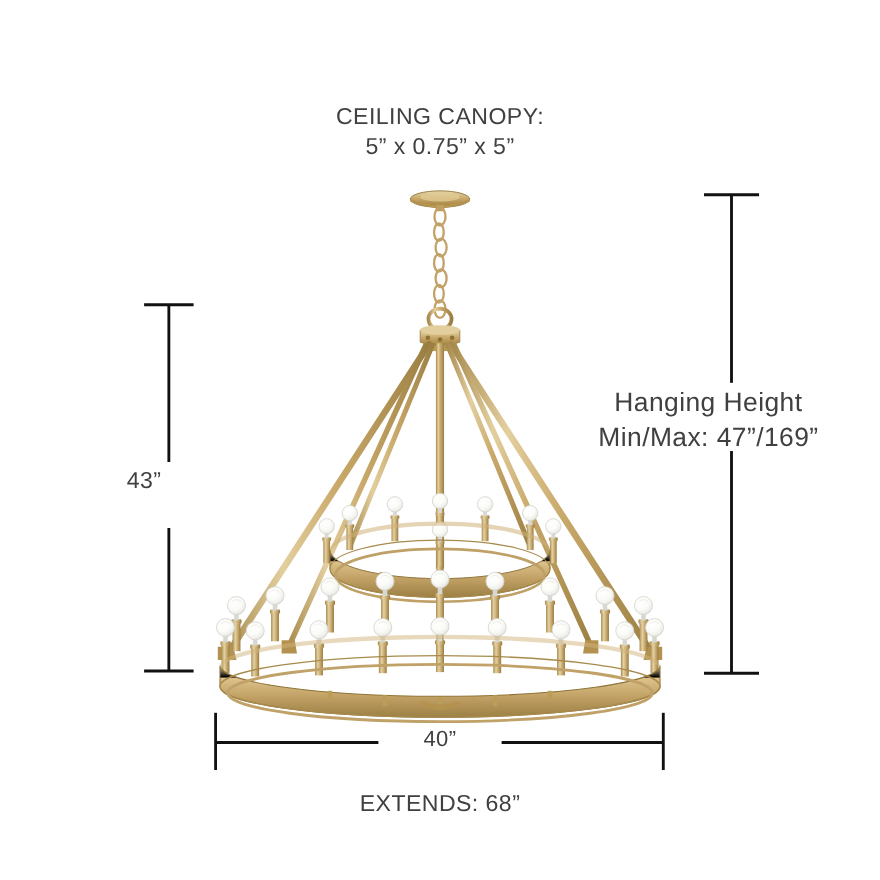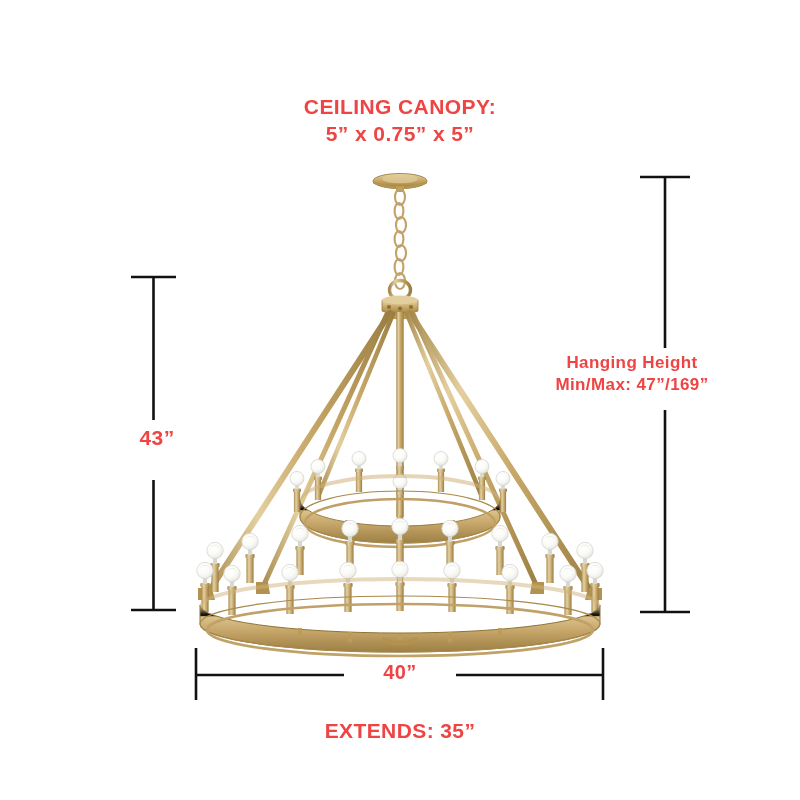--- a/index.html
+++ b/index.html
@@ -21,43 +21,43 @@
   }
   svg.layer {
     position: absolute;
     left: 0;
     top: 0;
     width: 800px;
     height: 800px;
   }
   .dim-label {
     position: absolute;
-    color: #ef4444;
-    font-weight: 700;
+    color: #404040;
+    font-weight: 400;
     letter-spacing: 0.4px;
     line-height: 1.28;
     text-align: center;
     white-space: pre-line;
     font-family: "Liberation Sans", sans-serif;
   }
   #canopy-label {
     left: 0;
     right: 0;
     top: 94px;
     font-size: 21px;
   }
   #hanging-label {
-    left: 516px;
+    left: 528px;
     width: 232px;
     top: 352px;
-    font-size: 17px;
+    font-size: 24px;
     text-align: center;
   }
   #height-label {
-    left: 122px;
+    left: 96px;
     width: 70px;
     top: 425px;
     font-size: 21px;
   }
   #width-label {
     left: 350px;
     width: 100px;
     top: 660px;
     font-size: 20px;
   }
@@ -273,15 +273,15 @@
   <div class="dim-label" id="canopy-label">CEILING CANOPY:
 5” x 0.75” x 5”</div>
 
   <div class="dim-label" id="hanging-label">Hanging Height
 Min/Max: 47”/169”</div>
 
   <div class="dim-label" id="height-label">43”</div>
 
   <div class="dim-label" id="width-label">40”</div>
 
-  <div class="dim-label" id="extends-label">EXTENDS: 35”</div>
+  <div class="dim-label" id="extends-label">EXTENDS: 68”</div>
 
 </div>
 
 </body></html>

